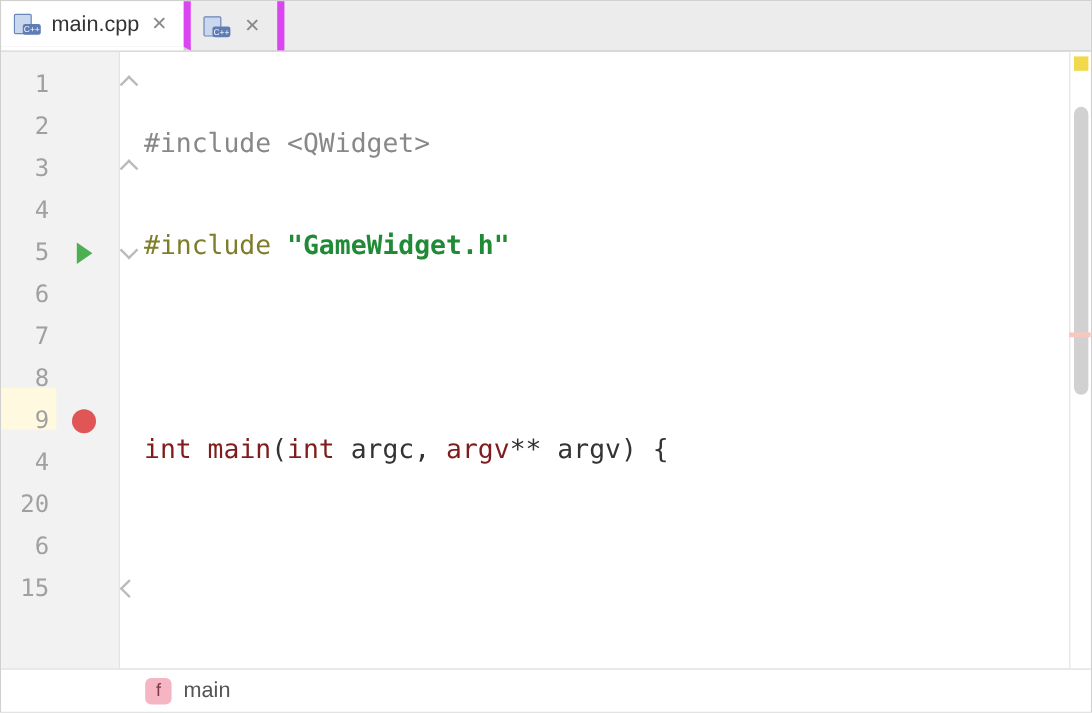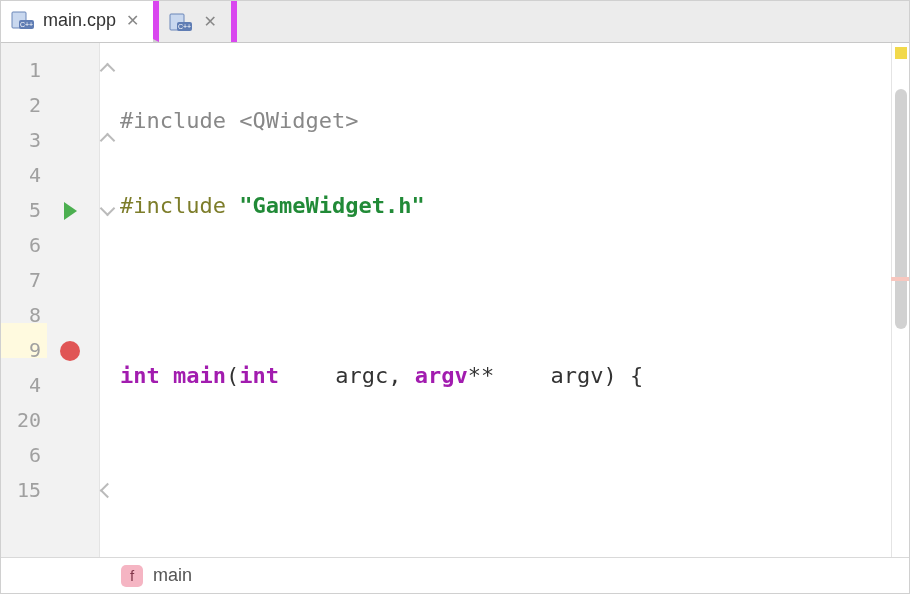--- a/index.html
+++ b/index.html
@@ -132,28 +132,28 @@
     position: relative;
     white-space: pre;
   }
   .code-line {
     height: 35px;
     line-height: 35px;
     padding-left: 4px;
     position: relative;
   }
   
-  .kw   { color: #a21caf; font-weight: 700; }
+  .kw   { color: #7f1d1d; font-weight: 400; }
   .pre  { color: #7d7d2a; }
   .inc  { color: #218a37; font-weight: 700; }
   .str  { color: #218a37; font-weight: 700; }
   .muted-inc { color: #888; }
   .type { color: #0b7a77; }
   .punc { color: #333; }
-  .ident{ color: #333; margin-left: 43px; }
+  .ident{ color: #333; }
   .hint {
     background: #efefef;
     color: #8a8a8a;
     border-radius: 4px;
     padding: 0 6px;
     font-size: 19px;
     margin: 0 2px;
   }
   .star { color: #333; }
   

